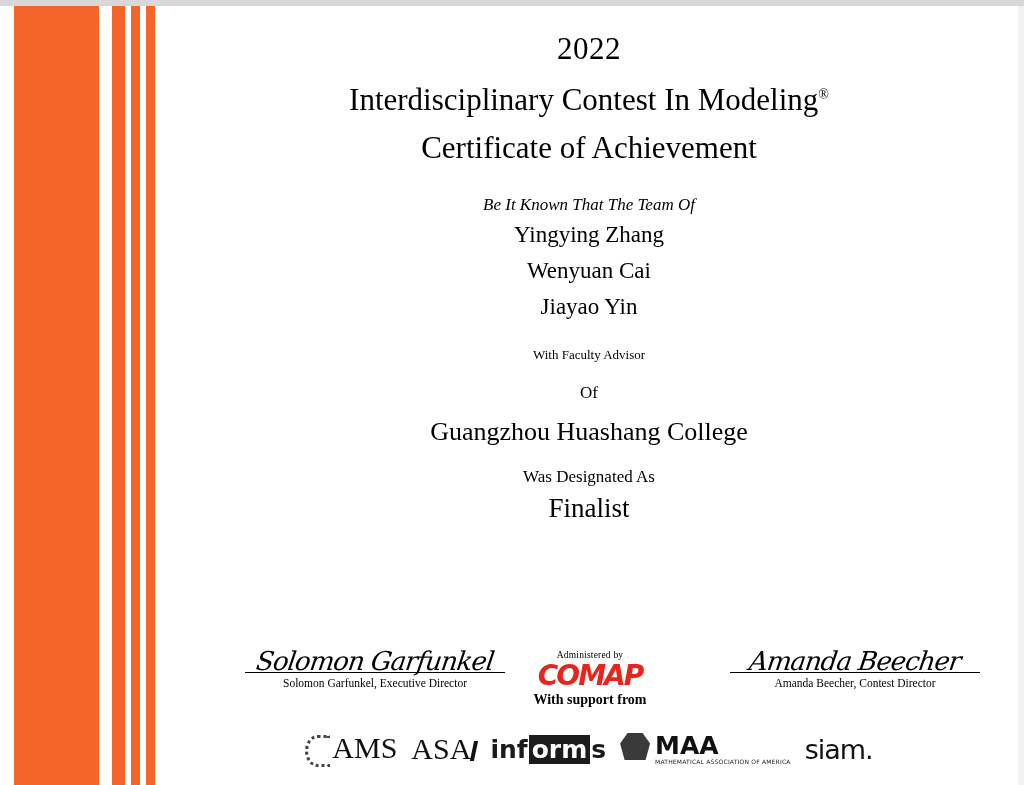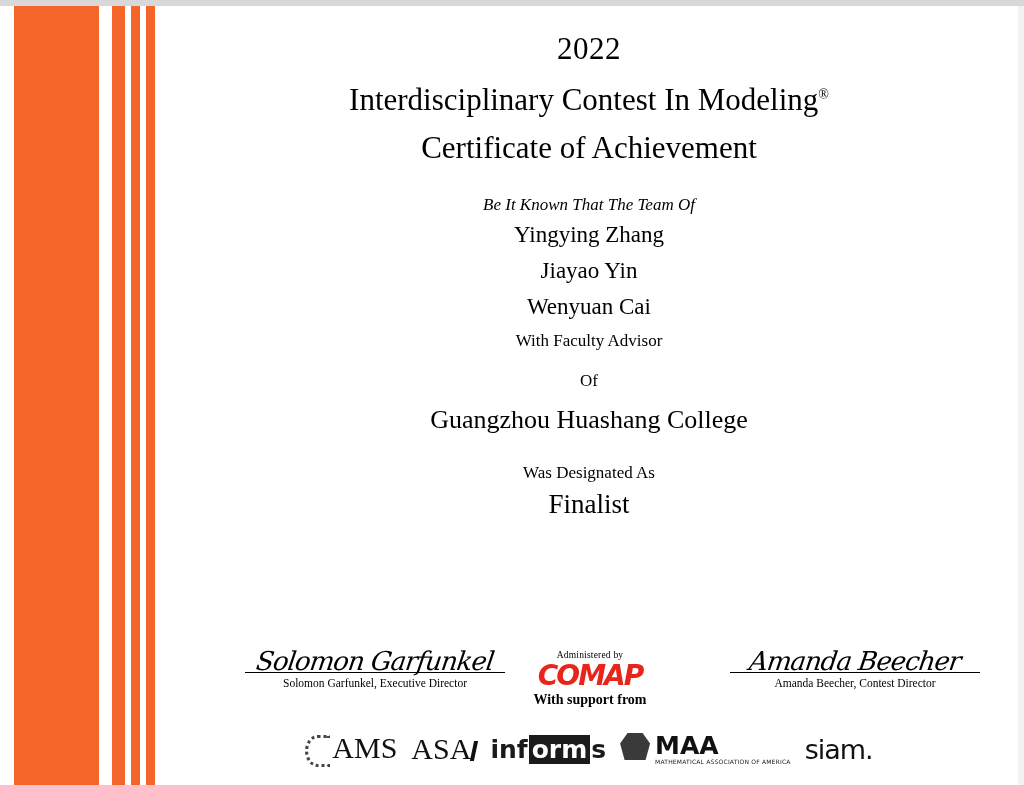--- a/index.html
+++ b/index.html
@@ -86,37 +86,37 @@
     margin-top: 30px;
     font-size: 17px;
     font-style: italic;
   }
   .member {
     font-size: 23px;
     line-height: 1.38;
     margin-top: 4px;
   }
   .advisor-label {
-    margin-top: 8px;
-    font-size: 17px;
+    margin-top: 24px;
+    font-size: 13px;
   }
   .advisor-name {
     margin-top: 3px;
     font-size: 23px;
   }
   .of-label {
     margin-top: 20px;
     font-size: 17px;
   }
   .institution {
     margin-top: 14px;
     font-size: 26px;
   }
   .designated-label {
-    margin-top: 28px;
+    margin-top: 20px;
     font-size: 17px;
     font-family: Liberation Serif, serif;
   }
   .award {
     margin-top: 6px;
     font-size: 27px;
   }
 
   
   .sig-row {
@@ -294,22 +294,22 @@
 
       <div class="title-main">
         <span>Interdisciplinary Contest In Modeling</span><span class="reg">®</span>
       </div>
 
       <div class="title-sub">Certificate of Achievement</div>
 
       <div class="lead">Be It Known That The Team Of</div>
 
       <div class="member">Yingying Zhang</div>
+      <div class="member">Wenyuan Cai</div>
       <div class="member">Jiayao Yin</div>
-      <div class="member">Wenyuan Cai</div>
 
       <div class="advisor-label">With Faculty Advisor</div>
 
       <div class="of-label">Of</div>
       <div class="institution">Guangzhou Huashang College</div>
 
       <div class="designated-label">Was Designated As</div>
       <div class="award">Finalist</div>
 
       <div class="sig-row">

